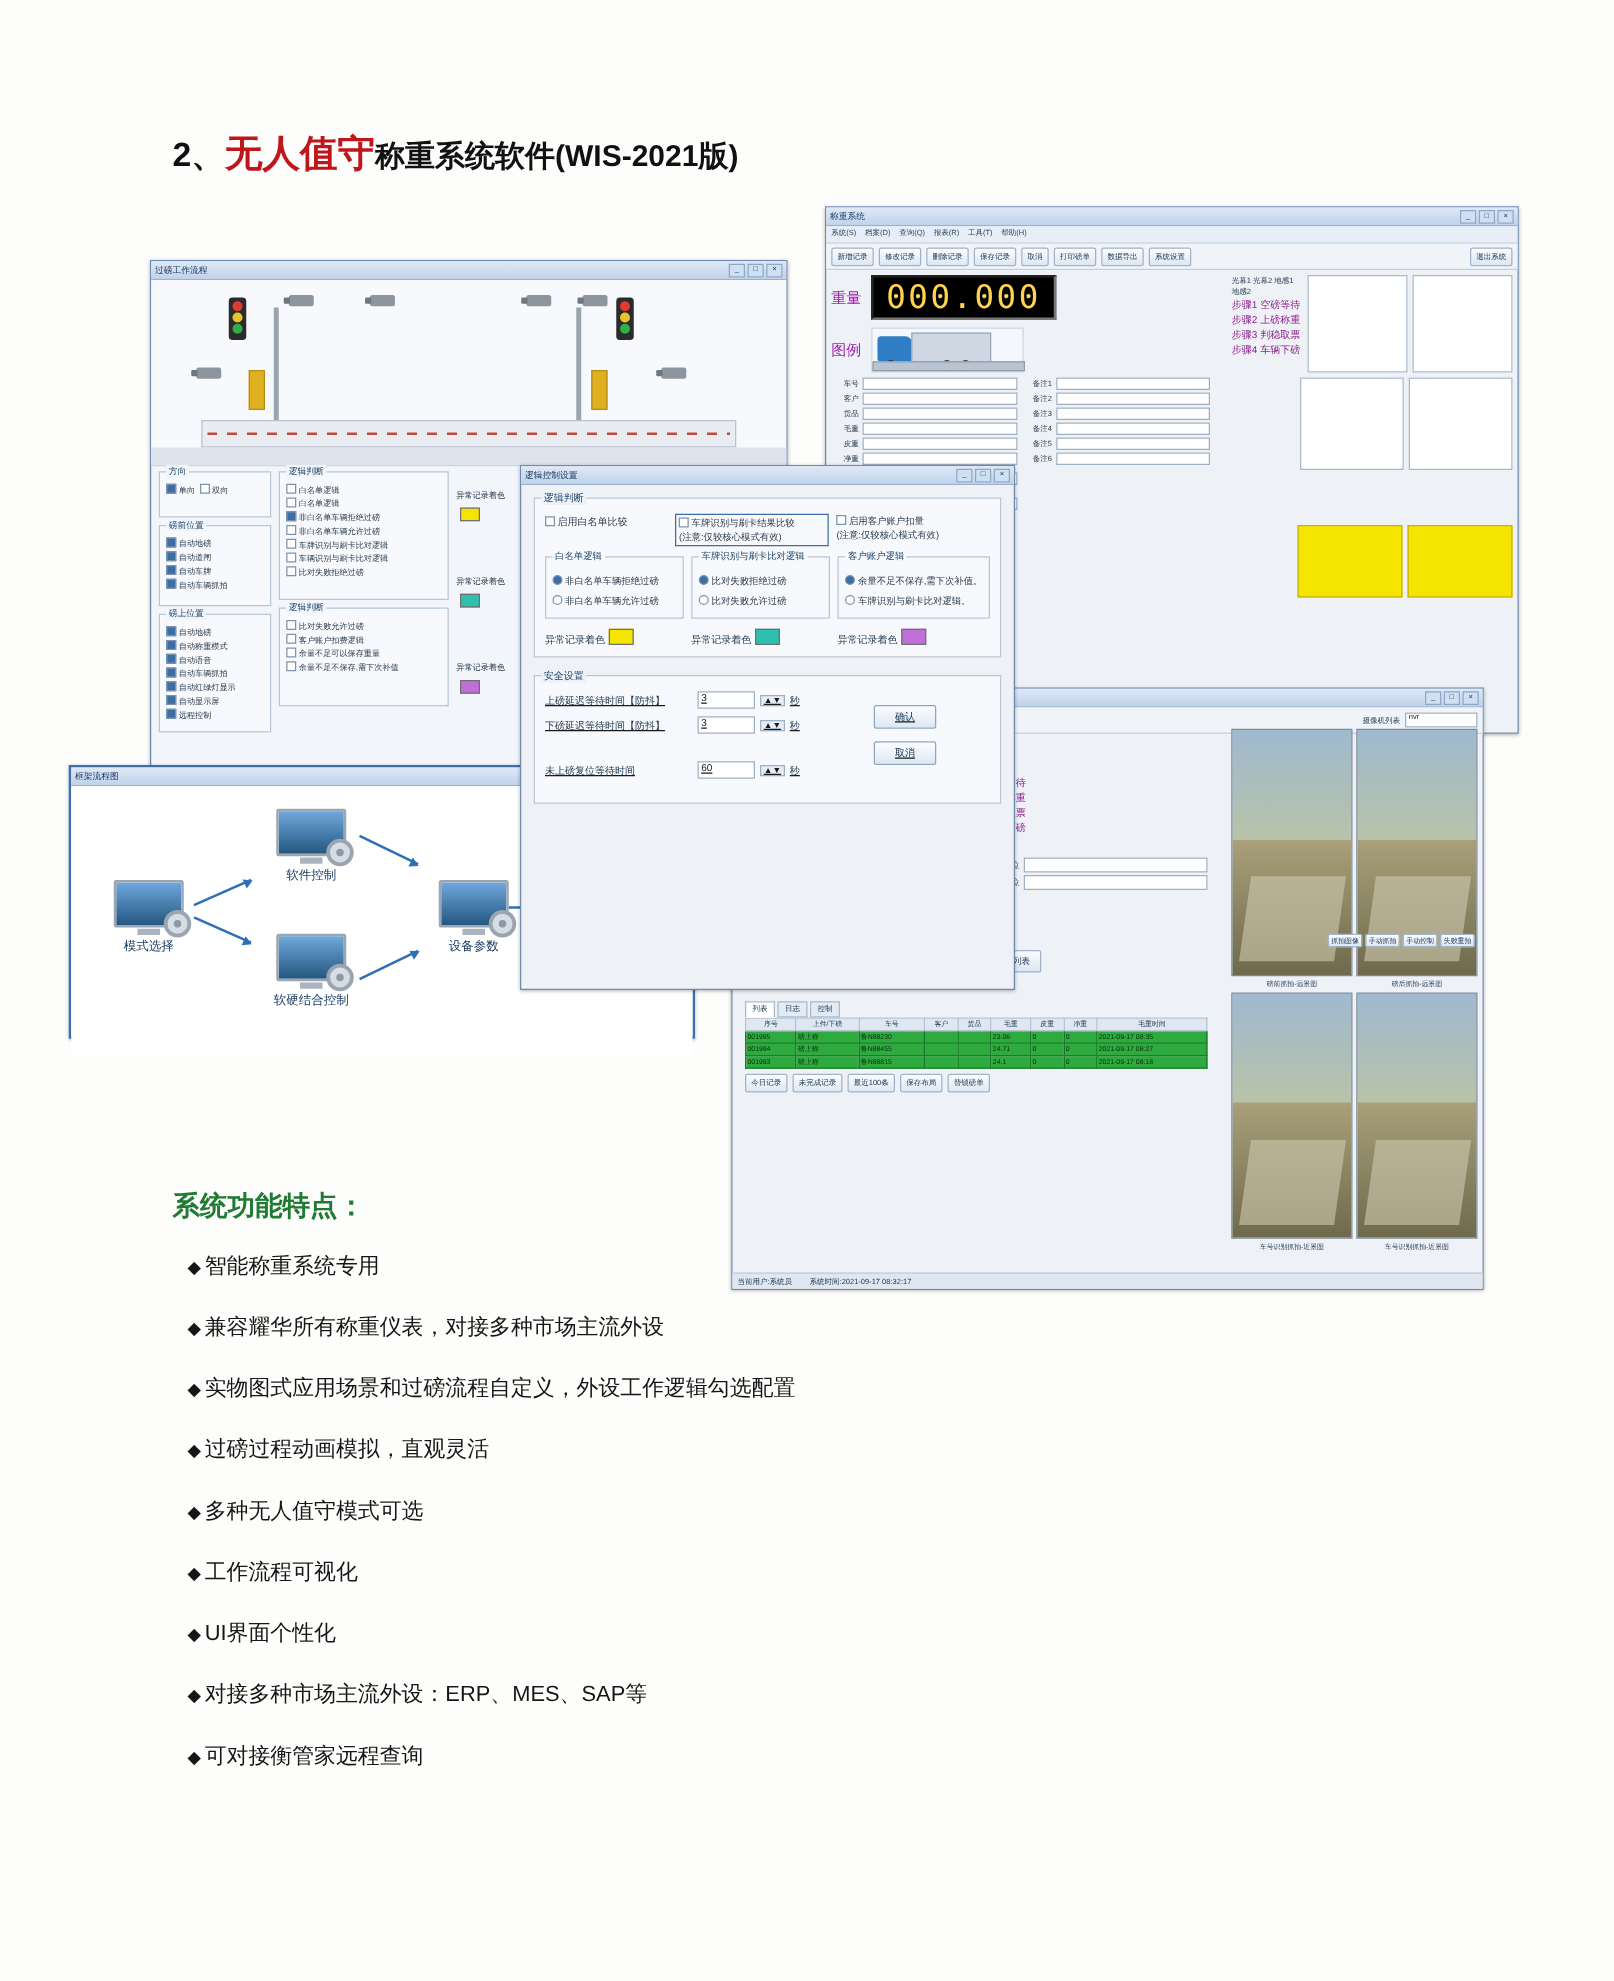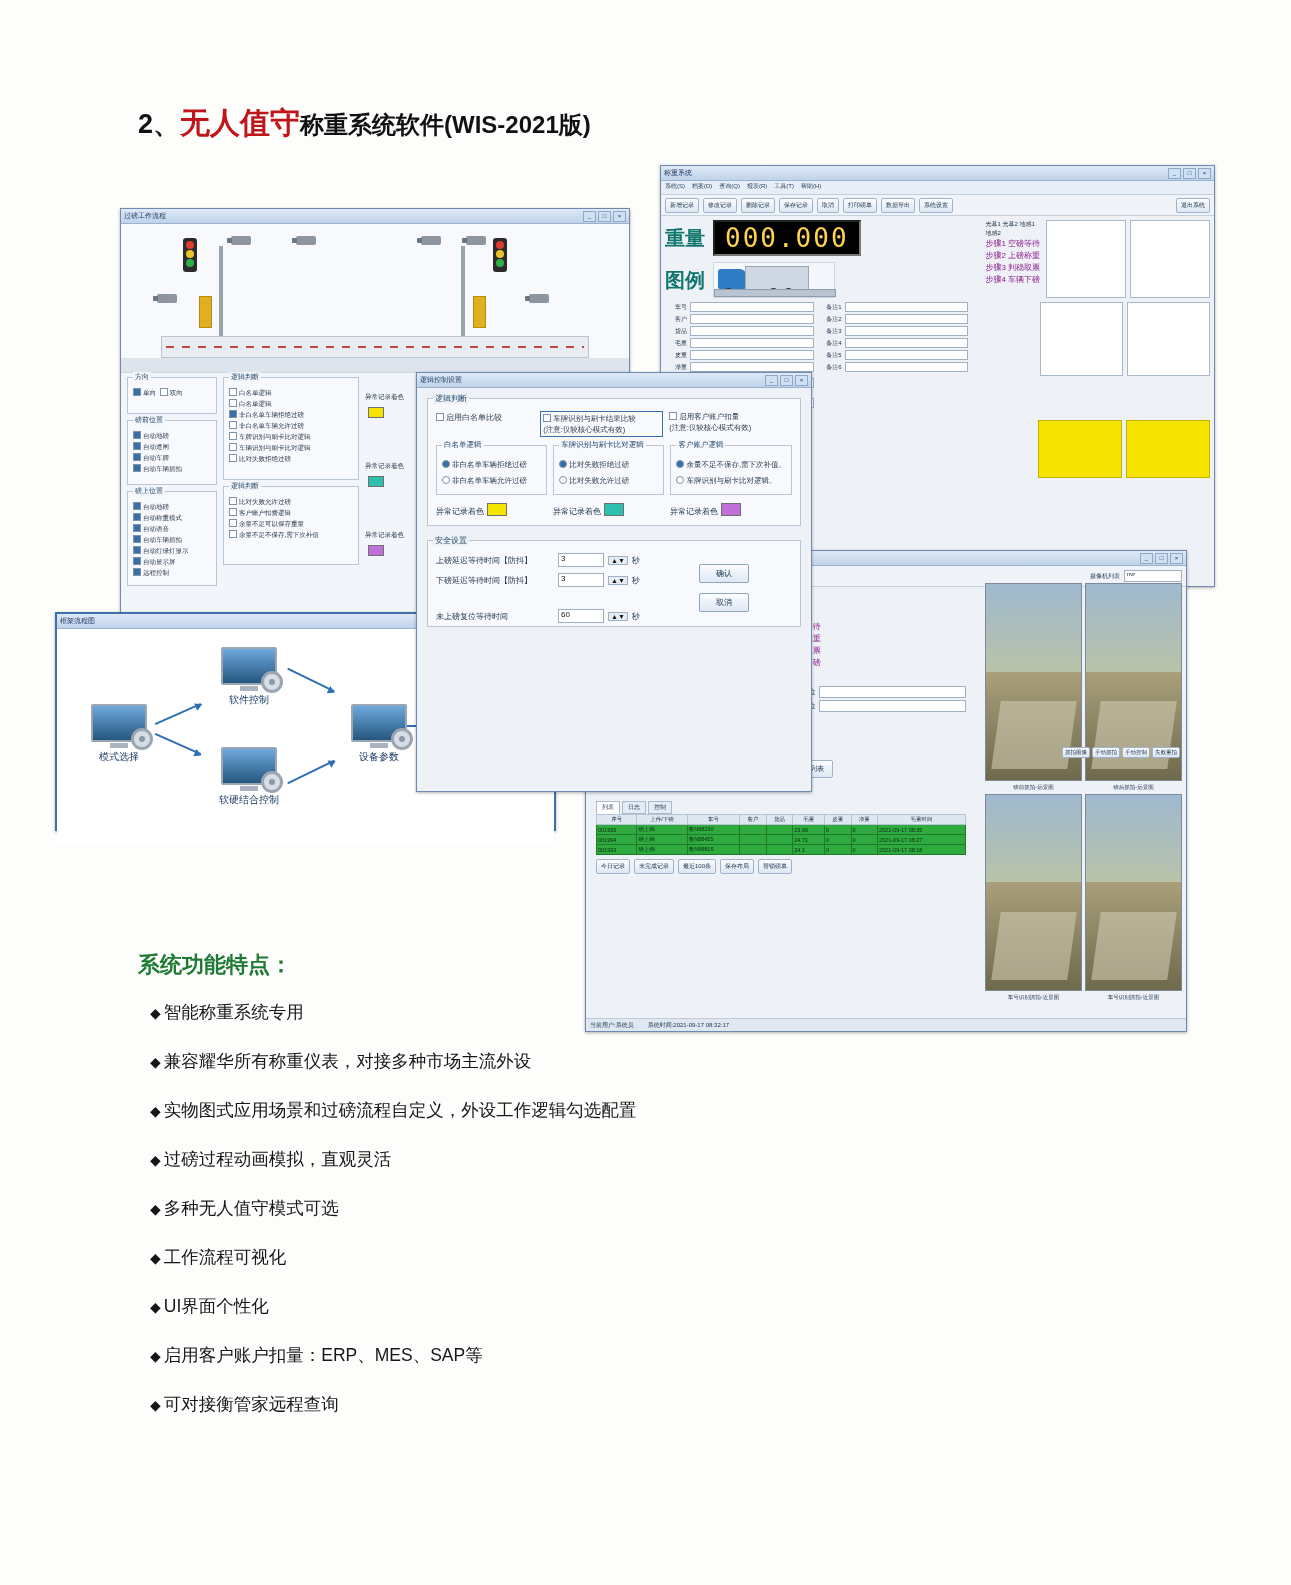--- a/index.html
+++ b/index.html
@@ -57,21 +57,21 @@
   .chk i{display:inline-block;width:6px;height:6px;border:1px solid #7d93ad;background:#fff;margin-right:2px;vertical-align:-1px;}
   .chk i.on{background:#3a6ea5;}
   .swatch{display:inline-block;width:14px;height:9px;border:1px solid #707070;vertical-align:-2px;margin-left:3px;}
 
   
   #winB{left:660px;top:15px;width:553px;height:420px;background:#eef2f7;}
   .menubar{height:11px;background:#e7eef7;border-bottom:1px solid #c3d0de;font-size:6px;color:#2a4464;display:flex;gap:7px;padding:1px 4px;}
   .toolbar{height:16px;background:#f0f4f9;border-bottom:1px solid #c3d0de;display:flex;gap:4px;padding:2px 4px;align-items:center;}
   .tbtn{font-size:6px;border:1px solid #9fb4cc;background:linear-gradient(#fbfcfe,#dde7f3);padding:2px 4px;color:#17324f;border-radius:2px;white-space:nowrap;}
   .lcd{background:#000;color:#ffd34d;font-family:"DejaVu Sans Mono","Liberation Mono",monospace;font-size:26px;text-align:center;letter-spacing:2px;border:2px inset #777;padding:1px 10px;}
-  .bigword{font-size:20px;font-weight:bold;color:#0f766e;}
+  .bigword{font-size:12px;font-weight:normal;color:#a21caf;}
   .steps{font-size:8px;color:#8c1d8c;line-height:12px;white-space:nowrap;}
   .truckbox{background:#f4f7fb;border:1px solid #ccd7e4;}
   .truck{position:relative;width:120px;height:34px;}
   .truck .cabin{position:absolute;left:4px;top:6px;width:28px;height:20px;background:#2f7dc4;border-radius:3px 6px 2px 2px;}
   .truck .body{position:absolute;left:31px;top:3px;width:62px;height:22px;background:#cfd8e2;border:1px solid #9aa7b5;}
   .truck .w{position:absolute;bottom:0;width:9px;height:9px;border-radius:50%;background:#333;}
   .scalebar{position:absolute;left:0;bottom:0;width:120px;height:6px;background:#b8c4d2;border:1px solid #8e9cab;}
   .formrow{display:flex;align-items:center;font-size:6px;color:#24384d;margin-bottom:2px;gap:3px;}
   .formrow .lbl{width:22px;text-align:right;}
   .inp{flex:1;height:8px;background:#fff;border:1px solid #9fb0c4;}
@@ -432,21 +432,21 @@
             <div class="chk" style="font-size:7.5px;line-height:16px;"><i style="border-radius:50%;"></i><span>车牌识别与刷卡比对逻辑。</span></div>
           </div>
         </div>
         <div style="display:flex;gap:6px;margin-top:8px;">
           <div style="flex:1;font-size:8px;color:#21384f;"><span>异常记录着色</span><span class="swatch" style="background:#f5e400;width:18px;height:11px;"></span></div>
           <div style="flex:1;font-size:8px;color:#21384f;"><span>异常记录着色</span><span class="swatch" style="background:#2fbfae;width:18px;height:11px;"></span></div>
           <div style="flex:1.1;font-size:8px;color:#21384f;"><span>异常记录着色</span><span class="swatch" style="background:#c06fd9;width:18px;height:11px;"></span></div>
         </div>
       </div>
 
-      <div class="fieldset" style="margin-top:14px;padding:12px 8px 3px;">
+      <div class="fieldset" style="margin-top:14px;padding:12px 8px 19px;text-decoration:underline;">
         <span class="lg" style="background:#eef2f7;font-size:8px;">安全设置</span>
         <div style="display:flex;">
           <div style="width:220px;">
             <div style="display:flex;align-items:center;gap:4px;margin-bottom:6px;">
               <span style="font-size:8px;color:#21384f;width:118px;">上磅延迟等待时间【防抖】</span>
               <span style="width:42px;height:12px;background:#fff;border:1px solid #9fb0c4;font-size:8px;padding-left:2px;">3</span>
               <span style="font-size:7px;border:1px solid #9fb0c4;background:#e6edf6;padding:0 2px;">▲▼</span>
               <span style="font-size:8px;color:#21384f;">秒</span>
             </div>
             <div style="display:flex;align-items:center;gap:4px;margin-bottom:22px;">
@@ -690,15 +690,15 @@
 
 <div class="features">
   <div class="feat-title">系统功能特点：</div>
   <div class="feat-item"><span class="dia">◆</span><span>智能称重系统专用</span></div>
   <div class="feat-item"><span class="dia">◆</span><span>兼容耀华所有称重仪表，对接多种市场主流外设</span></div>
   <div class="feat-item"><span class="dia">◆</span><span>实物图式应用场景和过磅流程自定义，外设工作逻辑勾选配置</span></div>
   <div class="feat-item"><span class="dia">◆</span><span>过磅过程动画模拟，直观灵活</span></div>
   <div class="feat-item"><span class="dia">◆</span><span>多种无人值守模式可选</span></div>
   <div class="feat-item"><span class="dia">◆</span><span>工作流程可视化</span></div>
   <div class="feat-item"><span class="dia">◆</span><span>UI界面个性化</span></div>
-  <div class="feat-item"><span class="dia">◆</span><span>启用客户账户扣量：ERP、MES、SAP等</span></div>
+  <div class="feat-item"><span class="dia">◆</span><span>对接多种市场主流外设：ERP、MES、SAP等</span></div>
   <div class="feat-item"><span class="dia">◆</span><span>可对接衡管家远程查询</span></div>
 </div>
 
 </body></html>

